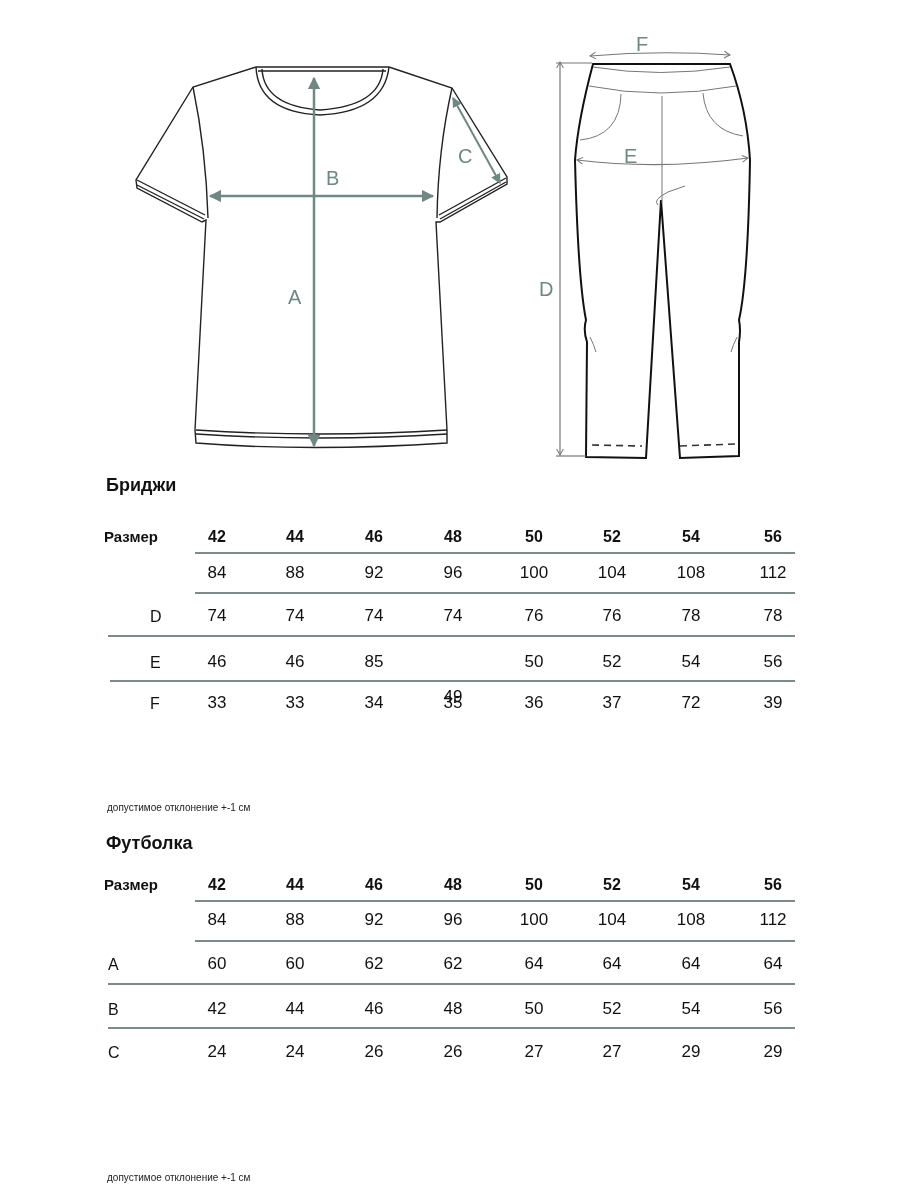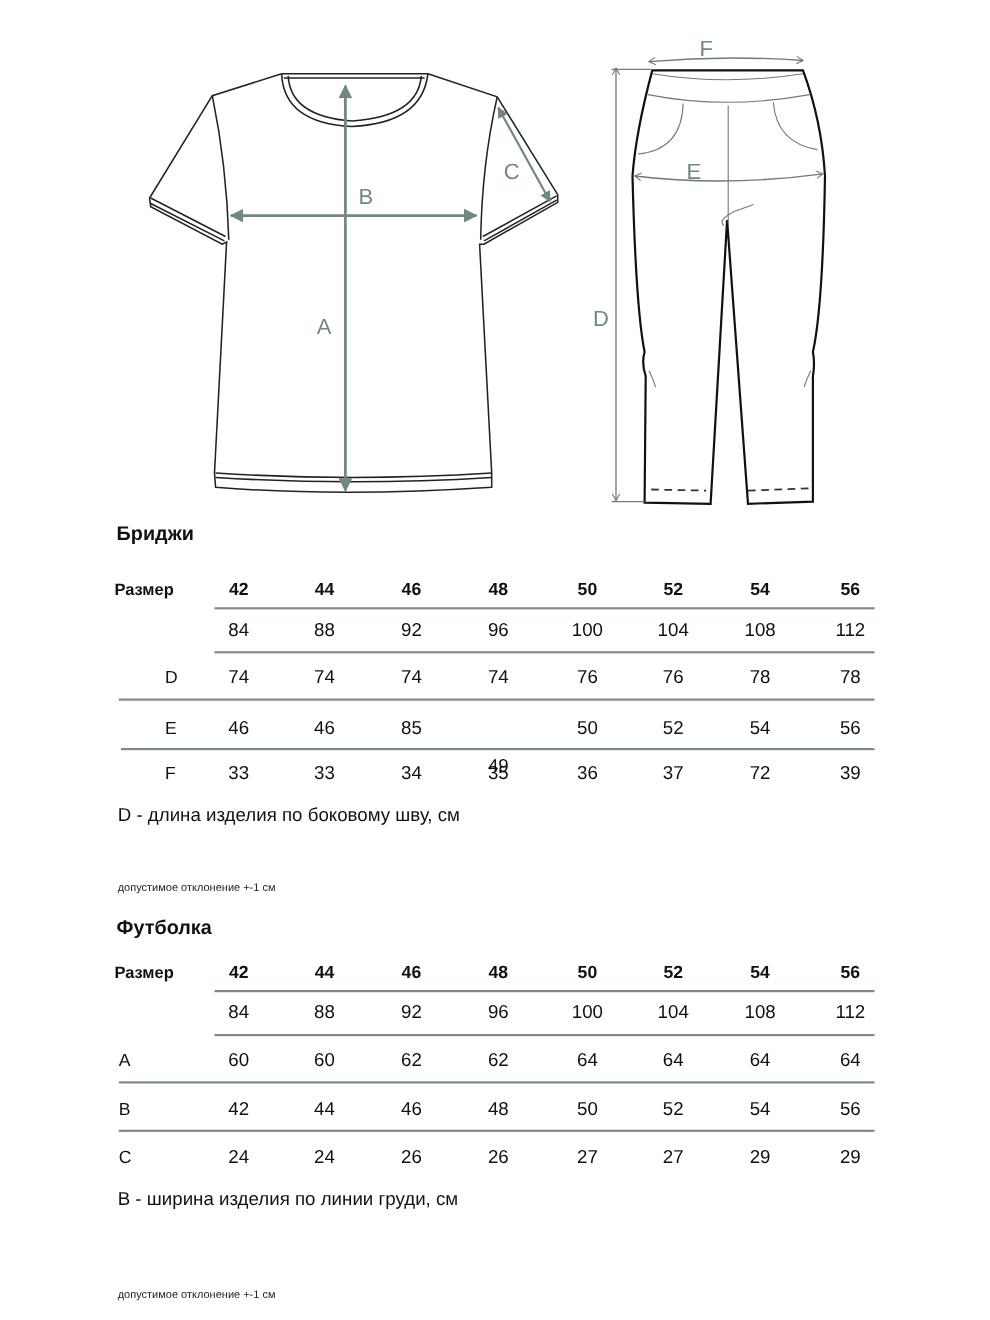--- a/index.html
+++ b/index.html
@@ -132,21 +132,20 @@
     <div class="cell" style="left: 612px; top: 693px;">37</div>
     <div class="cell" style="left: 691px; top: 693px;">72</div>
     <div class="cell" style="left: 773px; top: 693px;">39</div>
   </div>
 <div class="hline" style="top:552px;left:195px;width:600px;"></div>
 <div class="hline" style="top:592px;left:195px;width:600px;"></div>
 <div class="hline" style="top:635px;left:108px;width:687px;"></div>
 <div class="hline" style="top:680px;left:110px;width:685px;"></div>
 
 <div class="legend" style="top:730px;">
-  <div>D - длина изделия по боковому шву, см</div>
 </div>
 <div class="note" style="top:802px;">допустимое отклонение +-1 см</div>
 
 <div class="section-title" style="top:833px;">Футболка</div>
 <div id="tshirt-table">
   <div class="hdr-label" style="top:876px;">Размер</div>
 <div class="cell bold" style="left: 217px; top: 876px;">42</div>
     <div class="cell bold" style="left: 295px; top: 876px;">44</div>
     <div class="cell bold" style="left: 374px; top: 876px;">46</div>
     <div class="cell bold" style="left: 453px; top: 876px;">48</div>
@@ -189,15 +188,14 @@
     <div class="cell" style="left: 612px; top: 1042px;">27</div>
     <div class="cell" style="left: 691px; top: 1042px;">29</div>
     <div class="cell" style="left: 773px; top: 1042px;">29</div>
   </div>
 <div class="hline" style="top:900px;left:195px;width:600px;"></div>
 <div class="hline" style="top:940px;left:195px;width:600px;"></div>
 <div class="hline" style="top:983px;left:108px;width:687px;"></div>
 <div class="hline" style="top:1027px;left:108px;width:687px;"></div>
 
 <div class="legend" style="top:1075px; line-height:30px;">
-  <div>B - ширина изделия по линии груди, см</div>
 </div>
 <div class="note" style="top:1172px;">допустимое отклонение +-1 см</div>
 
 </body></html>

